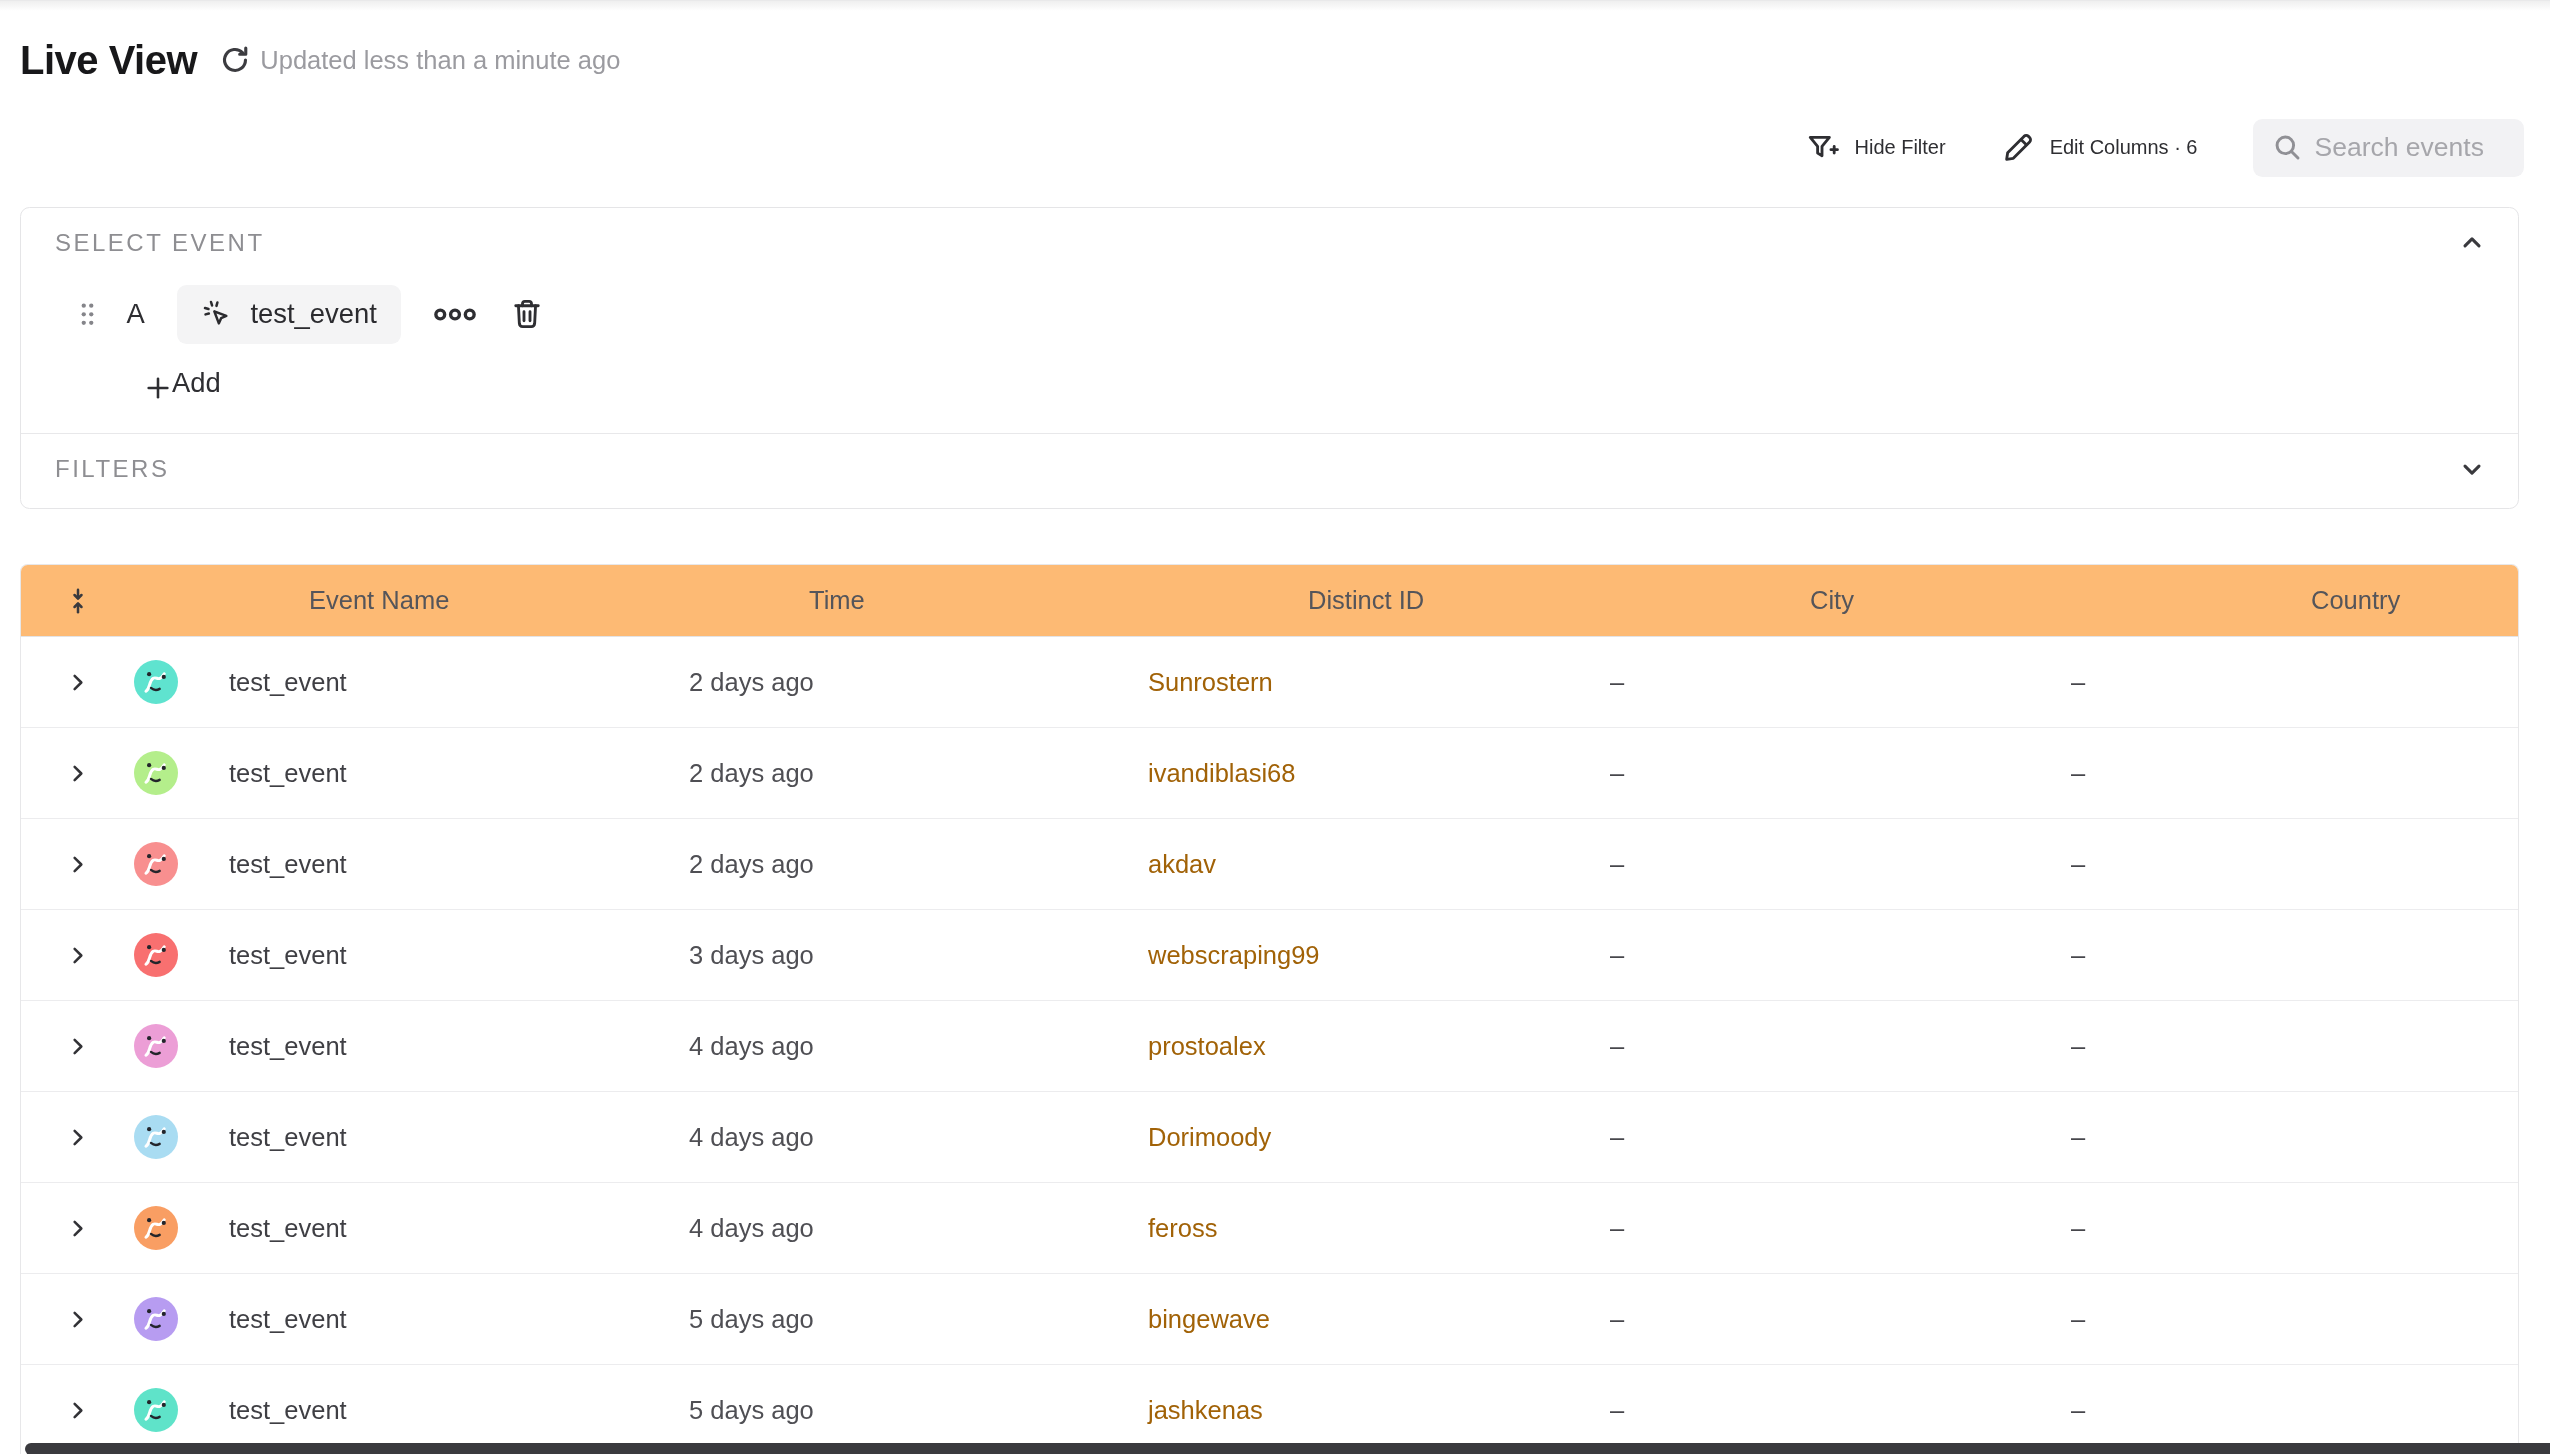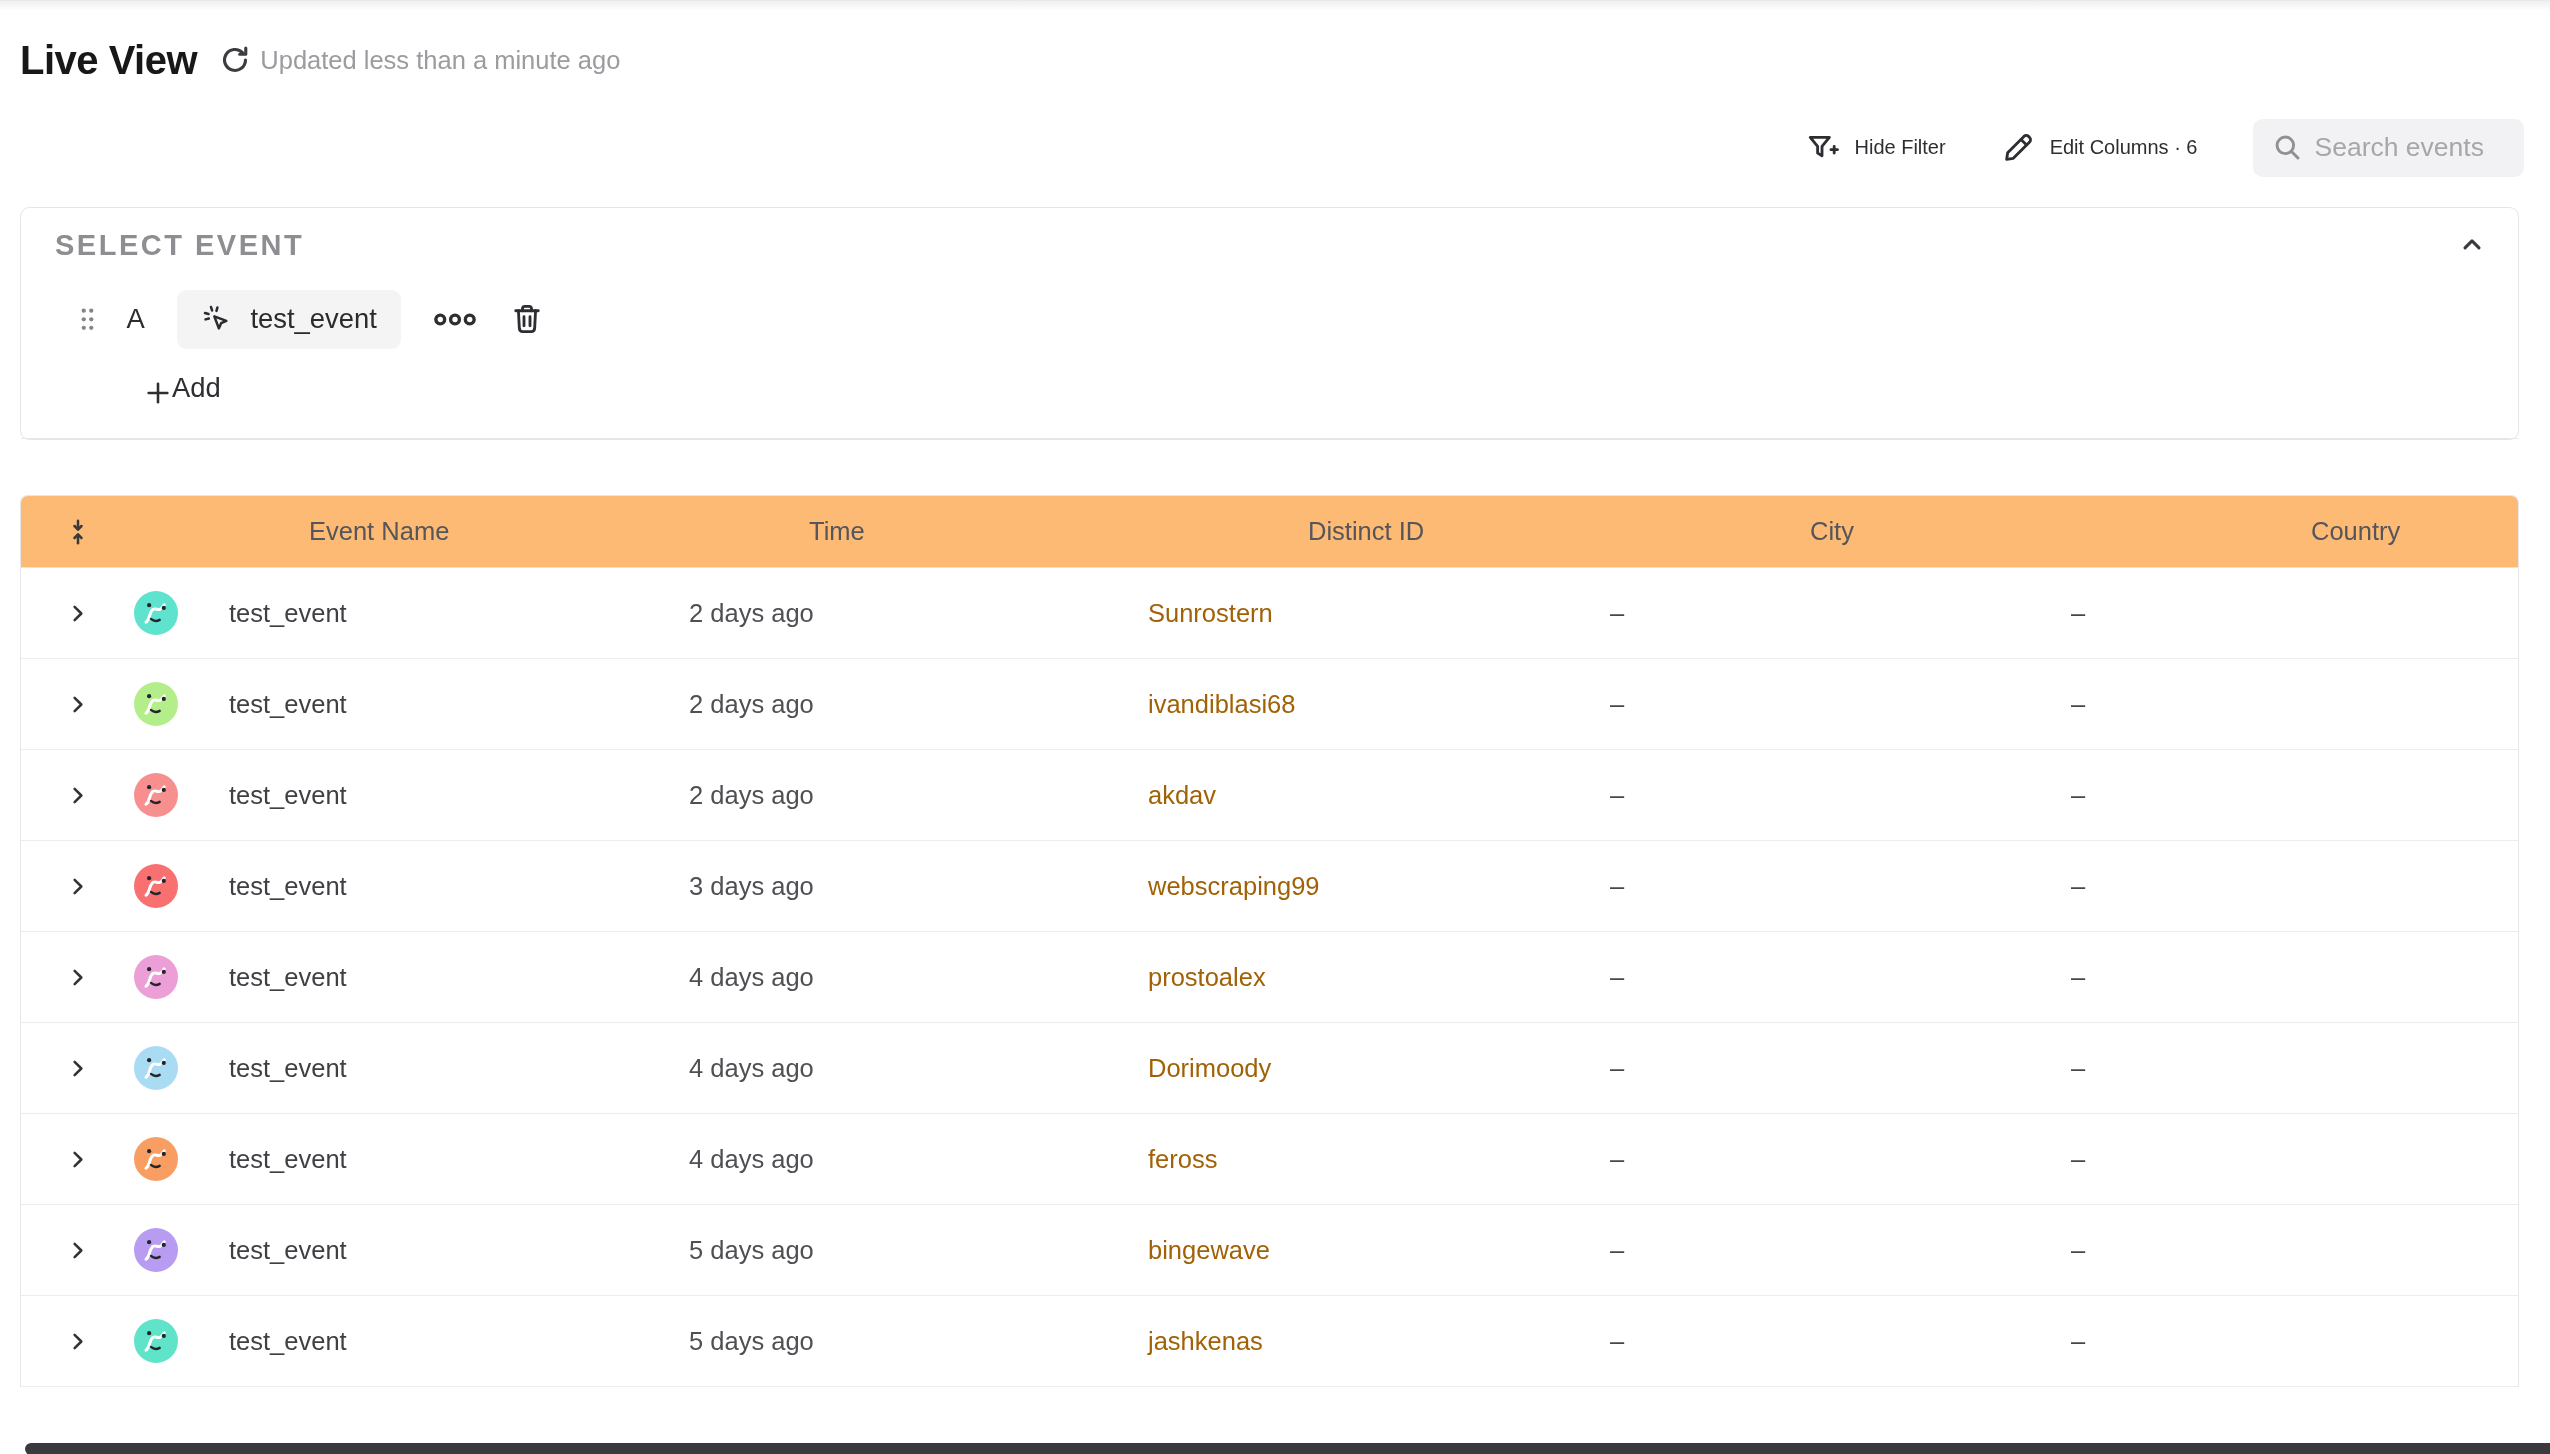--- a/index.html
+++ b/index.html
@@ -23,21 +23,21 @@
   .search-wrap .sicon { position:absolute; left:19px; top:13.2px; }
   .search-input { width:100%; height:100%; border:none; outline:none; background:#f2f2f4;
                   border-radius:9.5px; padding:0 15px 0 62px; font-size:26.5px; color:#3a3a3e;
                   font-family:"Liberation Sans","DejaVu Sans",sans-serif; }
   .search-input::placeholder { color:#a6a6ab; }
 
   
   .panel { margin:30px 31px 0 20px; border:0.9px solid #e5e5e7; border-radius:9.5px; background:#fff; }
   .panel-section { padding:21px 32px 24.6px 34px; }
   .section-head { display:flex; align-items:center; justify-content:space-between; cursor:pointer; }
-  .section-label { font-size:29px; font-weight:700; letter-spacing:2.5px; color:#8e8e92; }
+  .section-label { font-size:24px; font-weight:400; letter-spacing:2.5px; color:#8e8e92; }
   .event-row { display:flex; align-items:center; margin:28px 0 23px 24.6px; gap:32px; }
   .letter-label { font-size:27.4px; font-weight:500; color:#2e2e32; }
   .event-chip { display:flex; align-items:center; gap:17px; height:59px; padding:0 24.6px;
                 background:#f4f4f5; border-radius:9.5px; cursor:pointer; }
   .event-chip-label { font-size:27.4px; color:#2b2b2f; }
   .add-row { display:flex; margin-left:89px; height:42px; cursor:pointer; }
   .add-label { font-size:27.4px; font-weight:500; color:#2e2e32; }
   .divider { border-top:0.9px solid #e8e8ea; }
   .icon { display:inline-flex; align-items:center; justify-content:center; }
 
@@ -164,20 +164,30 @@
         <span class="icon">
           <svg width="28" height="28" viewBox="0 0 24 24" fill="none" stroke="#2e2e32" stroke-width="2.2" stroke-linecap="round">
             <line x1="12" y1="4" x2="12" y2="20"></line>
               <line x1="4" y1="12" x2="20" y2="12"></line>
           </svg>
         </span>
         <span class="add-label">Add</span>
       </div>
     </div>
     <div class="divider"></div>
+    <div class="panel-section">
+      <div class="section-head">
+        <span class="section-label">FILTERS</span>
+        <span class="icon">
+          <svg width="28" height="28" viewBox="0 0 24 24" fill="none" stroke="#3a3a3e" stroke-width="2.6" stroke-linecap="round" stroke-linejoin="round">
+            <polyline points="6 9.5 12 15.5 18 9.5"></polyline>
+          </svg>
+        </span>
+      </div>
+    </div>
   </div>
 
   <div class="table">
     <div class="thead">
       <div class="c-expand">
         <span class="icon">
           <svg width="30" height="30" viewBox="0 0 24 24" fill="none" stroke="#3a3a3e" stroke-width="2" stroke-linecap="round" stroke-linejoin="round">
             <line x1="12" y1="3" x2="12" y2="9.8"></line>
               <polyline points="9.2 7.2 12 10 14.8 7.2"></polyline>
             <line x1="12" y1="21" x2="12" y2="14.2"></line>

